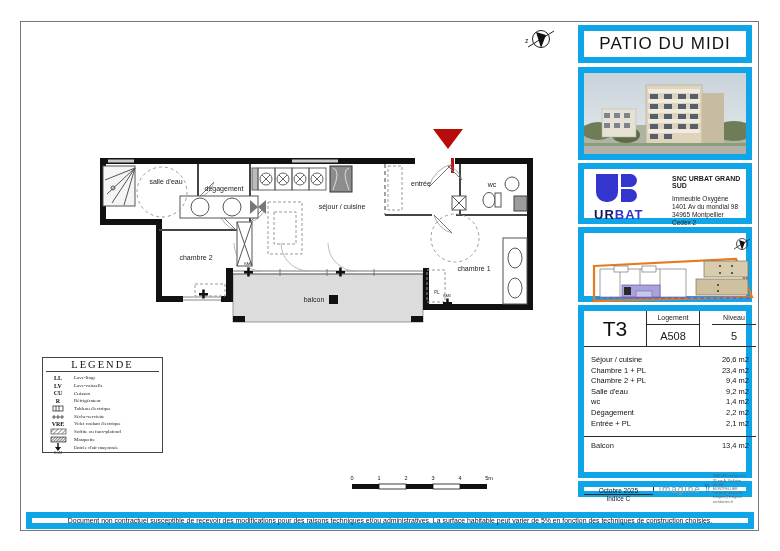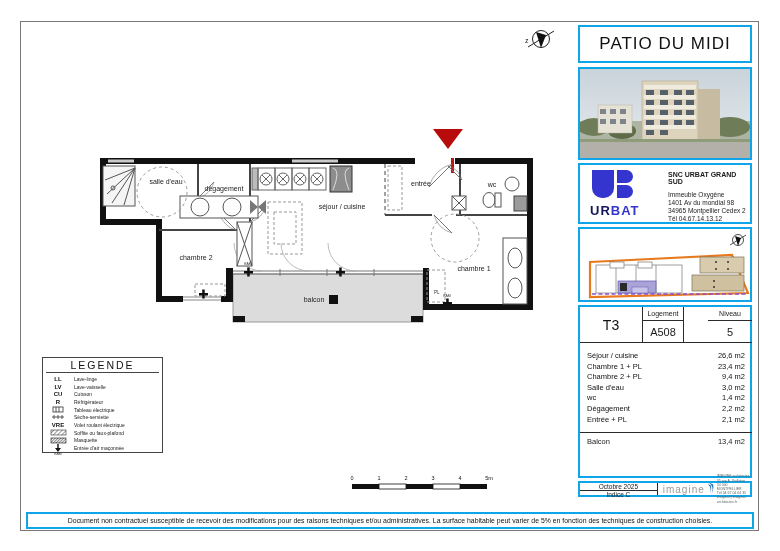--- a/index.html
+++ b/index.html
@@ -1,61 +1,61 @@
 <!DOCTYPE html>
 <html><head>
 <meta charset="utf-8">
 <style>
   html,body{margin:0;padding:0;background:#ffffff;}
   *{box-sizing:border-box;}
   body{font-family:"Liberation Sans","DejaVu Sans",sans-serif;color:#1a1a1a;}
   .page{position:relative;width:780px;height:551px;background:#fff;overflow:hidden;}
   .frame{position:absolute;left:20px;top:21px;width:739px;height:510px;border:1px solid #777;}
-  .box{position:absolute;border:2px solid #0ea5e9;background:#fff;}
+  .box{position:absolute;border:6px solid #0ea5e9;background:#fff;}
 
   
   .title-box{left:578px;top:25px;width:174px;height:38px;display:flex;align-items:center;justify-content:center;}
   .title-box h1{margin:0;font-size:17px;font-weight:normal;letter-spacing:1px;color:#111;}
   .photo-box{left:578px;top:67px;width:174px;height:93px;padding:0;overflow:hidden;}
   .urbat-box{left:578px;top:163px;width:174px;height:61px;display:flex;gap:24px;}
   .urbat-logo{width:62px;padding:5px 0 0 8px;}
   .urbat-glyphs{display:flex;gap:3px;height:30px;margin-left:4px;}
   .u-shape{width:22px;height:28px;background:#3434cf;border-radius:0 0 10px 10px;}
   .b-shape{width:16px;height:28px;display:flex;flex-direction:column;gap:2px;}
   .b-shape span{display:block;flex:1;background:#3434cf;border-radius:0 12px 12px 0;}
   .urbat-word{font-size:13px;font-weight:bold;letter-spacing:1px;margin-top:3px;margin-left:2px;}
   .urbat-word .ur{color:#14145a;}
   .urbat-word .bat{color:#3434cf;}
   .urbat-text{flex:1;padding:6px 4px 0 2px;}
   .urbat-text .cname{font-size:7px;font-weight:bold;margin-bottom:6px;}
   .urbat-text .addr{font-size:6.5px;line-height:8px;color:#222;}
   .siteplan-box{left:578px;top:227px;width:174px;height:75px;}
   .unit-box{left:578px;top:305px;width:174px;height:173px;}
   .t3-grid{position:absolute;left:0;top:0;width:172px;height:36px;border-bottom:1px solid #2a2a2a;}
-  .t3-cell{position:absolute;left:0;top:0;width:62px;height:36px;display:flex;align-items:center;justify-content:center;font-size:14px;color:#111;}
-  .log-col{position:absolute;left:62px;top:0;width:42px;height:36px;border-left:1px solid #2a2a2a;border-right:1px solid #2a2a2a;}
+  .t3-cell{position:absolute;left:0;top:0;width:62px;height:36px;display:flex;align-items:center;justify-content:center;font-size:21px;color:#111;}
+  .log-col{position:absolute;left:62px;top:0;width:54px;height:36px;border-left:1px solid #2a2a2a;border-right:1px solid #2a2a2a;}
   .niv-col{position:absolute;left:128px;top:0;width:44px;height:36px;}
   .hdr{height:14px;border-bottom:1px solid #2a2a2a;display:flex;align-items:center;justify-content:center;font-size:7px;}
   .val{height:21px;display:flex;align-items:center;justify-content:center;font-size:11px;}
   .areas{position:absolute;left:0;top:44px;width:172px;padding:0 7px;}
   .area-row{display:flex;justify-content:space-between;font-size:7.5px;line-height:10.6px;color:#111;}
   .surface-sec{position:absolute;left:0;top:125px;width:172px;border-top:1px solid #2a2a2a;}
   .surface-row{display:flex;justify-content:space-between;padding:0 7px;font-size:8px;height:17px;align-items:center;border-bottom:1px solid #2a2a2a;}
   .surface-row .lbl{font-weight:bold;}
   .balcon-row{display:flex;justify-content:space-between;padding:0 7px;font-size:7.5px;height:17px;align-items:center;}
   .stamp-box{left:578px;top:481px;width:174px;height:16px;display:flex;}
   .stamp-left{width:84px;border-right:1px solid #2a2a2a;display:flex;flex-direction:column;}
   .stamp-left div{flex:1;display:flex;align-items:center;justify-content:center;font-size:6.5px;}
   .stamp-left div:first-child{border-bottom:1px solid #2a2a2a;}
   .stamp-right{flex:1;display:flex;align-items:center;padding-left:5px;gap:2px;}
   .imagine-word{font-size:10px;color:#9a9a9a;letter-spacing:1px;}
   .arch-lines{font-size:3.5px;line-height:4.2px;color:#566;}
 
   
-  .legend-box{left:42px;top:357px;width:121px;height:96px;border:1px solid #444;padding:1px 3px;}
+  .legend-box{left:42px;top:357px;width:121px;height:96px;border:1px solid #444;padding:1px 3px;font-family:Liberation Serif, serif;}
   .legend-title{text-align:center;font-size:10.5px;letter-spacing:2px;border-bottom:1px solid #444;padding-bottom:1px;margin-bottom:2px;color:#111;}
   .legend-row{display:flex;align-items:center;height:7.7px;}
   .legend-abbr{width:24px;text-align:center;font-size:6px;font-weight:bold;color:#111;flex:none;}
   .legend-label{font-size:5px;color:#222;padding-left:4px;}
   .licon{display:inline-block;vertical-align:middle;}
   .legend-eam{display:flex;align-items:flex-start;height:8px;}
   .legend-eam .cap{font-size:3.5px;color:#333;width:24px;text-align:center;}
 
   
   .disclaimer-box{left:26px;top:512px;width:728px;height:17px;display:flex;align-items:center;justify-content:center;}
@@ -470,21 +470,21 @@
       <div class="area-row">
           <span>Chambre 1 + PL</span>
           <span>23,4 m2</span>
         </div>
       <div class="area-row">
           <span>Chambre 2 + PL</span>
           <span>9,4 m2</span>
         </div>
       <div class="area-row">
           <span>Salle d'eau</span>
-          <span>3,0 m2</span>
+          <span>9,2 m2</span>
         </div>
       <div class="area-row">
           <span>wc</span>
           <span>1,4 m2</span>
         </div>
       <div class="area-row">
           <span>Dégagement</span>
           <span>2,2 m2</span>
         </div>
       <div class="area-row">

